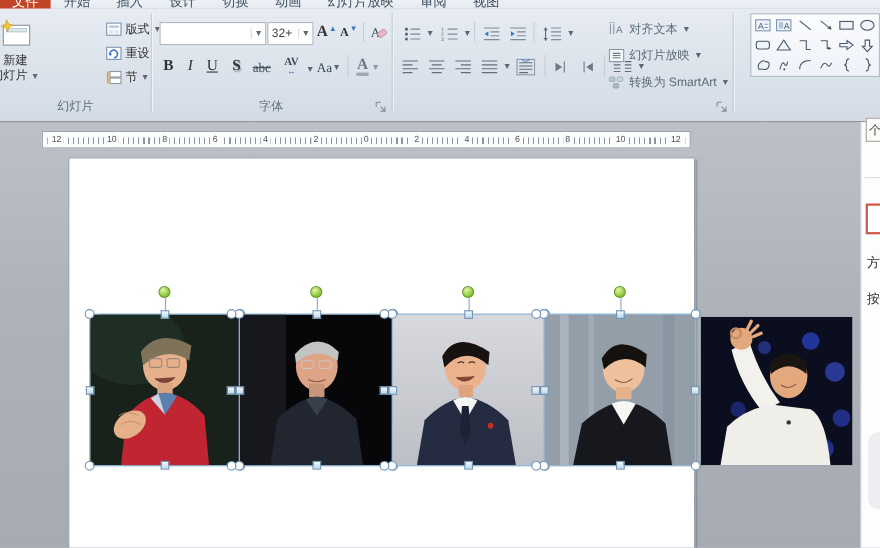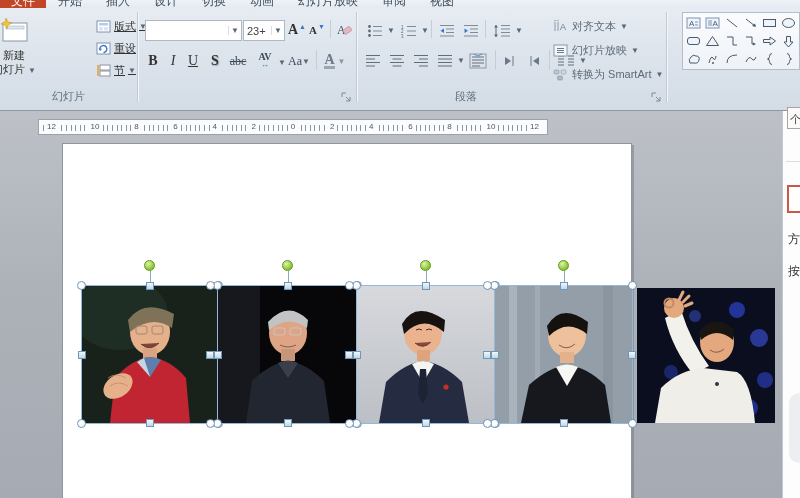--- a/index.html
+++ b/index.html
@@ -37,21 +37,21 @@
   .launcher{position:absolute;bottom:5px;width:12px;height:12px;}
   .bigbtn{
     position:absolute;top:4px;width:52px;height:80px;text-align:center;
     font-size:11px;color:#333;
   }
   .bigbtn .bicon{display:block;margin:4px auto 2px auto;width:30px;height:30px;}
   .bigbtn .l1,.bigbtn .l2{display:block;line-height:14px;white-space:nowrap;}
   .dd{font-size:8px;color:#5a6876;}
   .smallbtn{
     position:absolute;height:20px;display:flex;align-items:center;gap:3px;
-    font-size:11px;color:#333;white-space:nowrap;text-decoration:underline;
+    font-size:11px;color:#333;white-space:nowrap;
   }
   .combo{
     position:absolute;height:19px;background:#fff;border:1px solid #aeb7c2;
     font-size:11px;color:#444;display:flex;align-items:center;
   }
   .combo .val{flex:1;padding:0 3px;}
   .combo .arrow{width:12px;text-align:center;color:#5a6876;font-size:8px;border-left:1px solid #d7dde4;}
   .tbtn{
     position:absolute;height:22px;display:flex;align-items:center;justify-content:center;
     color:#333;
@@ -70,21 +70,21 @@
     padding:1px;box-sizing:border-box;
   }
   .shapegal .cell{display:flex;align-items:center;justify-content:center;}
   
   .canvas{
     position:absolute;left:0;top:110px;width:800px;height:388px;
     background:linear-gradient(180deg,#bdc1c7 0%,#adb2b9 45%,#a6abb3 100%);
     border-top:1px solid #8f96a0;
   }
   .ruler{
-    position:absolute;left:38px;top:8px;width:510px;height:16px;
+    position:absolute;left:38px;top:8px;width:590px;height:16px;
     background:#fbfcfd;border:1px solid #9aa2ab;box-sizing:border-box;
     display:flex;justify-content:space-between;align-items:center;padding:0 6px;
   }
   .ruler::before{
     content:"";position:absolute;left:4px;right:4px;top:5px;height:6px;
     background:repeating-linear-gradient(90deg,#8d949d 0 1px,transparent 1px 4.6px);
   }
   .ruler .rnum{
     position:relative;background:#fbfcfd;padding:0 2px;font-size:8px;color:#555;line-height:12px;
   }
@@ -184,21 +184,21 @@
     <div class="glabel">幻灯片</div>
   </div>
   <div class="gsep" style="left:137px;"></div>
 
   <div class="rgroup" style="left:138px;width:217px;">
     <div class="combo" style="left:7px;top:12px;width:95px;">
       <span class="val"></span>
       <span class="arrow">▼</span>
     </div>
     <div class="combo" style="left:105px;top:12px;width:40px;">
-      <span class="val">23+</span>
+      <span class="val">32+</span>
       <span class="arrow">▼</span>
     </div>
     <div class="tbtn" style="left:150px;top:11px;width:18px;">
       <span class="fontglyph">A</span>
         <span style="font-size:7px;color:#3a76c4;margin:-8px 0 0 1px;">▲</span>
     </div>
     <div class="tbtn" style="left:170px;top:11px;width:18px;">
       <span class="fontglyph" style="font-size:11px;">A</span>
         <span style="font-size:7px;color:#3a76c4;margin:-8px 0 0 1px;">▼</span>
     </div>
@@ -232,20 +232,21 @@
     <span class="dd" style="position:absolute;left:140px;top:50px;">▼</span>
     <div class="tbtn" style="left:150px;top:42px;width:22px;">
         <span style="font-family:'Liberation Serif',serif;font-size:12px;color:#3c4a59;">Aa</span>
         <span class="dd">▼</span>
       </div>
     <div class="vline" style="left:178px;top:42px;height:20px;"></div>
     <div class="tbtn" style="left:184px;top:42px;width:26px;">
       <span class="fontglyph" style="color:#6b7988;border-bottom:3px solid #9aa6b2;line-height:12px;">A</span>
       <span class="dd" style="margin-left:3px;color:#8b98a6;">▼</span>
     </div>
+    <div class="glabel">字体</div>
     <svg class="launcher" style="right:3px;" viewBox="0 0 12 12">
         <path d="M2 2 L2 6 M2 2 L6 2" stroke="#7e8b99" fill="none"></path>
         <path d="M6 6 L10 10 M10 6 L10 10 L6 10" stroke="#7e8b99" fill="none"></path>
       </svg>
   </div>
   <div class="gsep" style="left:356px;"></div>
 
   <div class="rgroup" style="left:357px;width:308px;">
 
     <div class="tbtn" style="left:8px;top:12px;width:20px;">
@@ -357,21 +358,20 @@
     </div>
     <div class="rcolbtn" style="left:196px;top:56px;">
       <svg width="15" height="13" viewBox="0 0 15 13">
           <rect x="1" y="2" width="5" height="4" rx="1" fill="#b9c6d4" stroke="#8b98a6" stroke-width=".6"></rect>
           <rect x="8" y="2" width="5" height="4" rx="1" fill="#cdd8e2" stroke="#8b98a6" stroke-width=".6"></rect>
           <rect x="4.5" y="8" width="5" height="4" rx="1" fill="#a9b8c8" stroke="#8b98a6" stroke-width=".6"></rect>
         </svg>
       <span>转换为 SmartArt</span>
         <span class="dd">▼</span>
     </div>
-    <div class="glabel" style="left:0;right:90px;">段落</div>
     <svg class="launcher" style="right:3px;" viewBox="0 0 12 12">
         <path d="M2 2 L2 6 M2 2 L6 2" stroke="#7e8b99" fill="none"></path>
         <path d="M6 6 L10 10 M10 6 L10 10 L6 10" stroke="#7e8b99" fill="none"></path>
       </svg>
   </div>
   <div class="gsep" style="left:666px;"></div>
 
   <div class="shapegal">
     <div class="cell">
         <svg width="15" height="12" viewBox="0 0 15 12">

